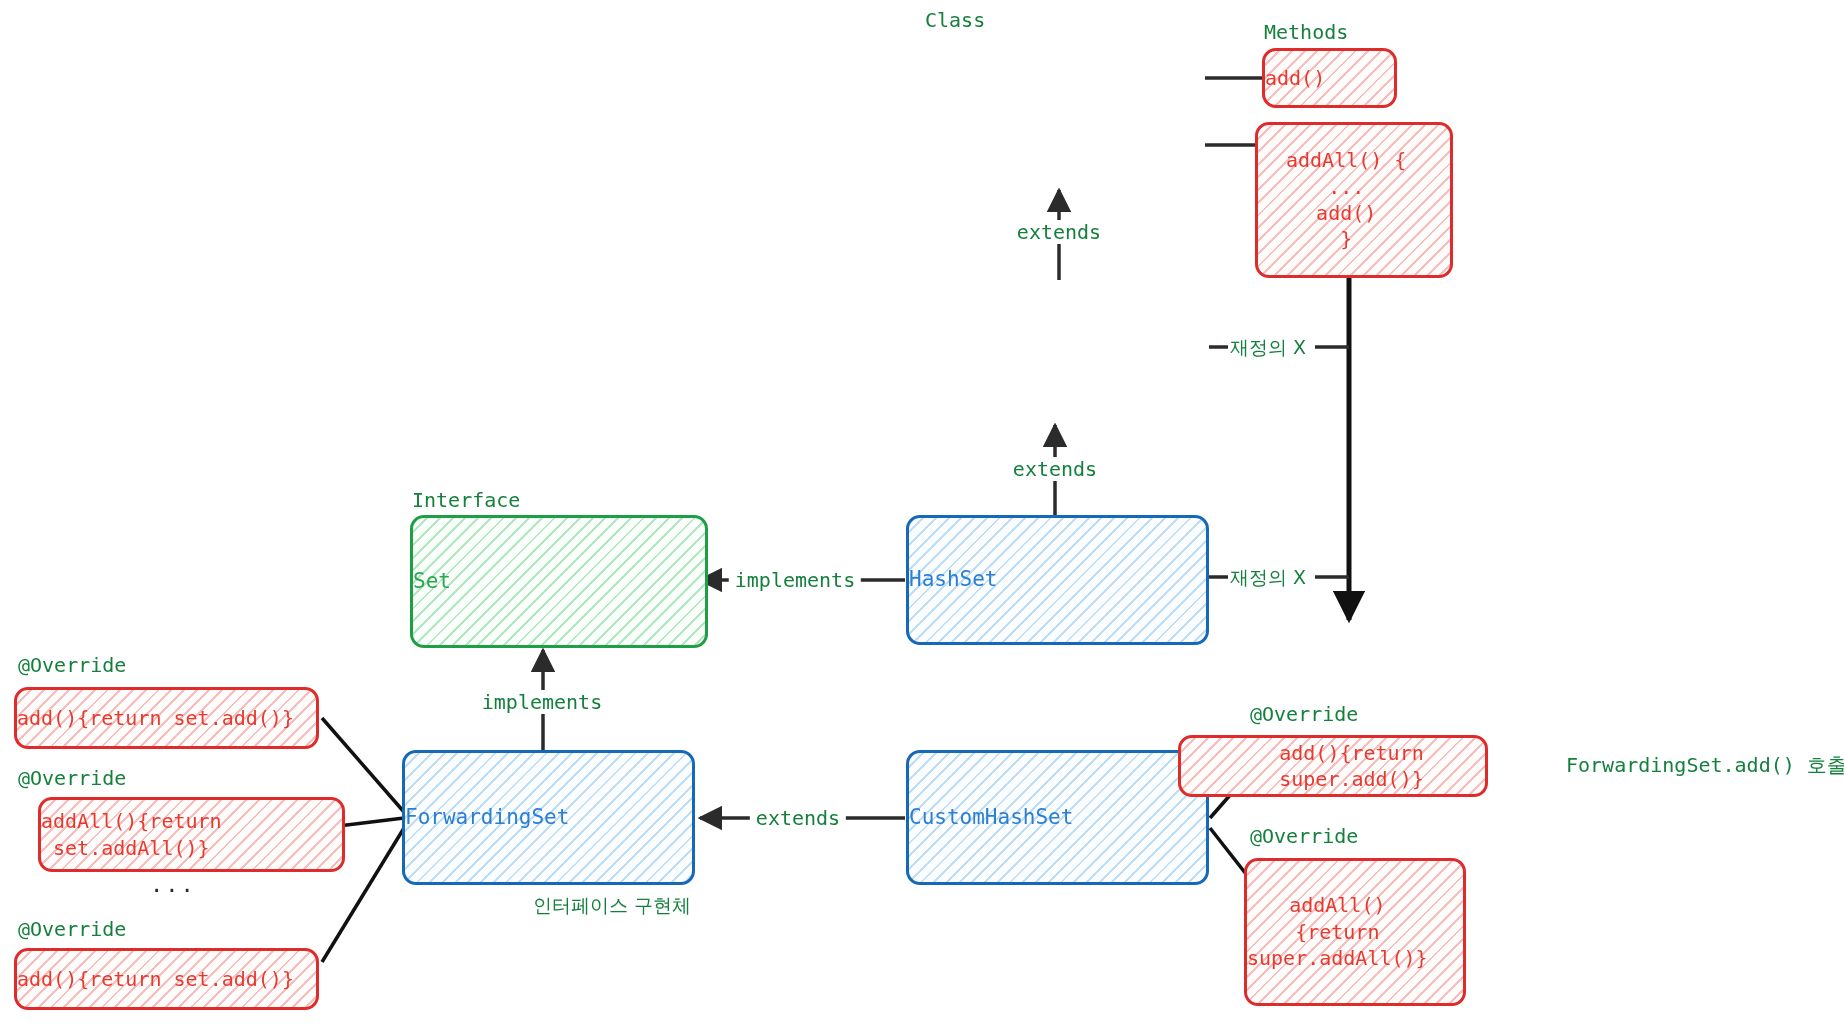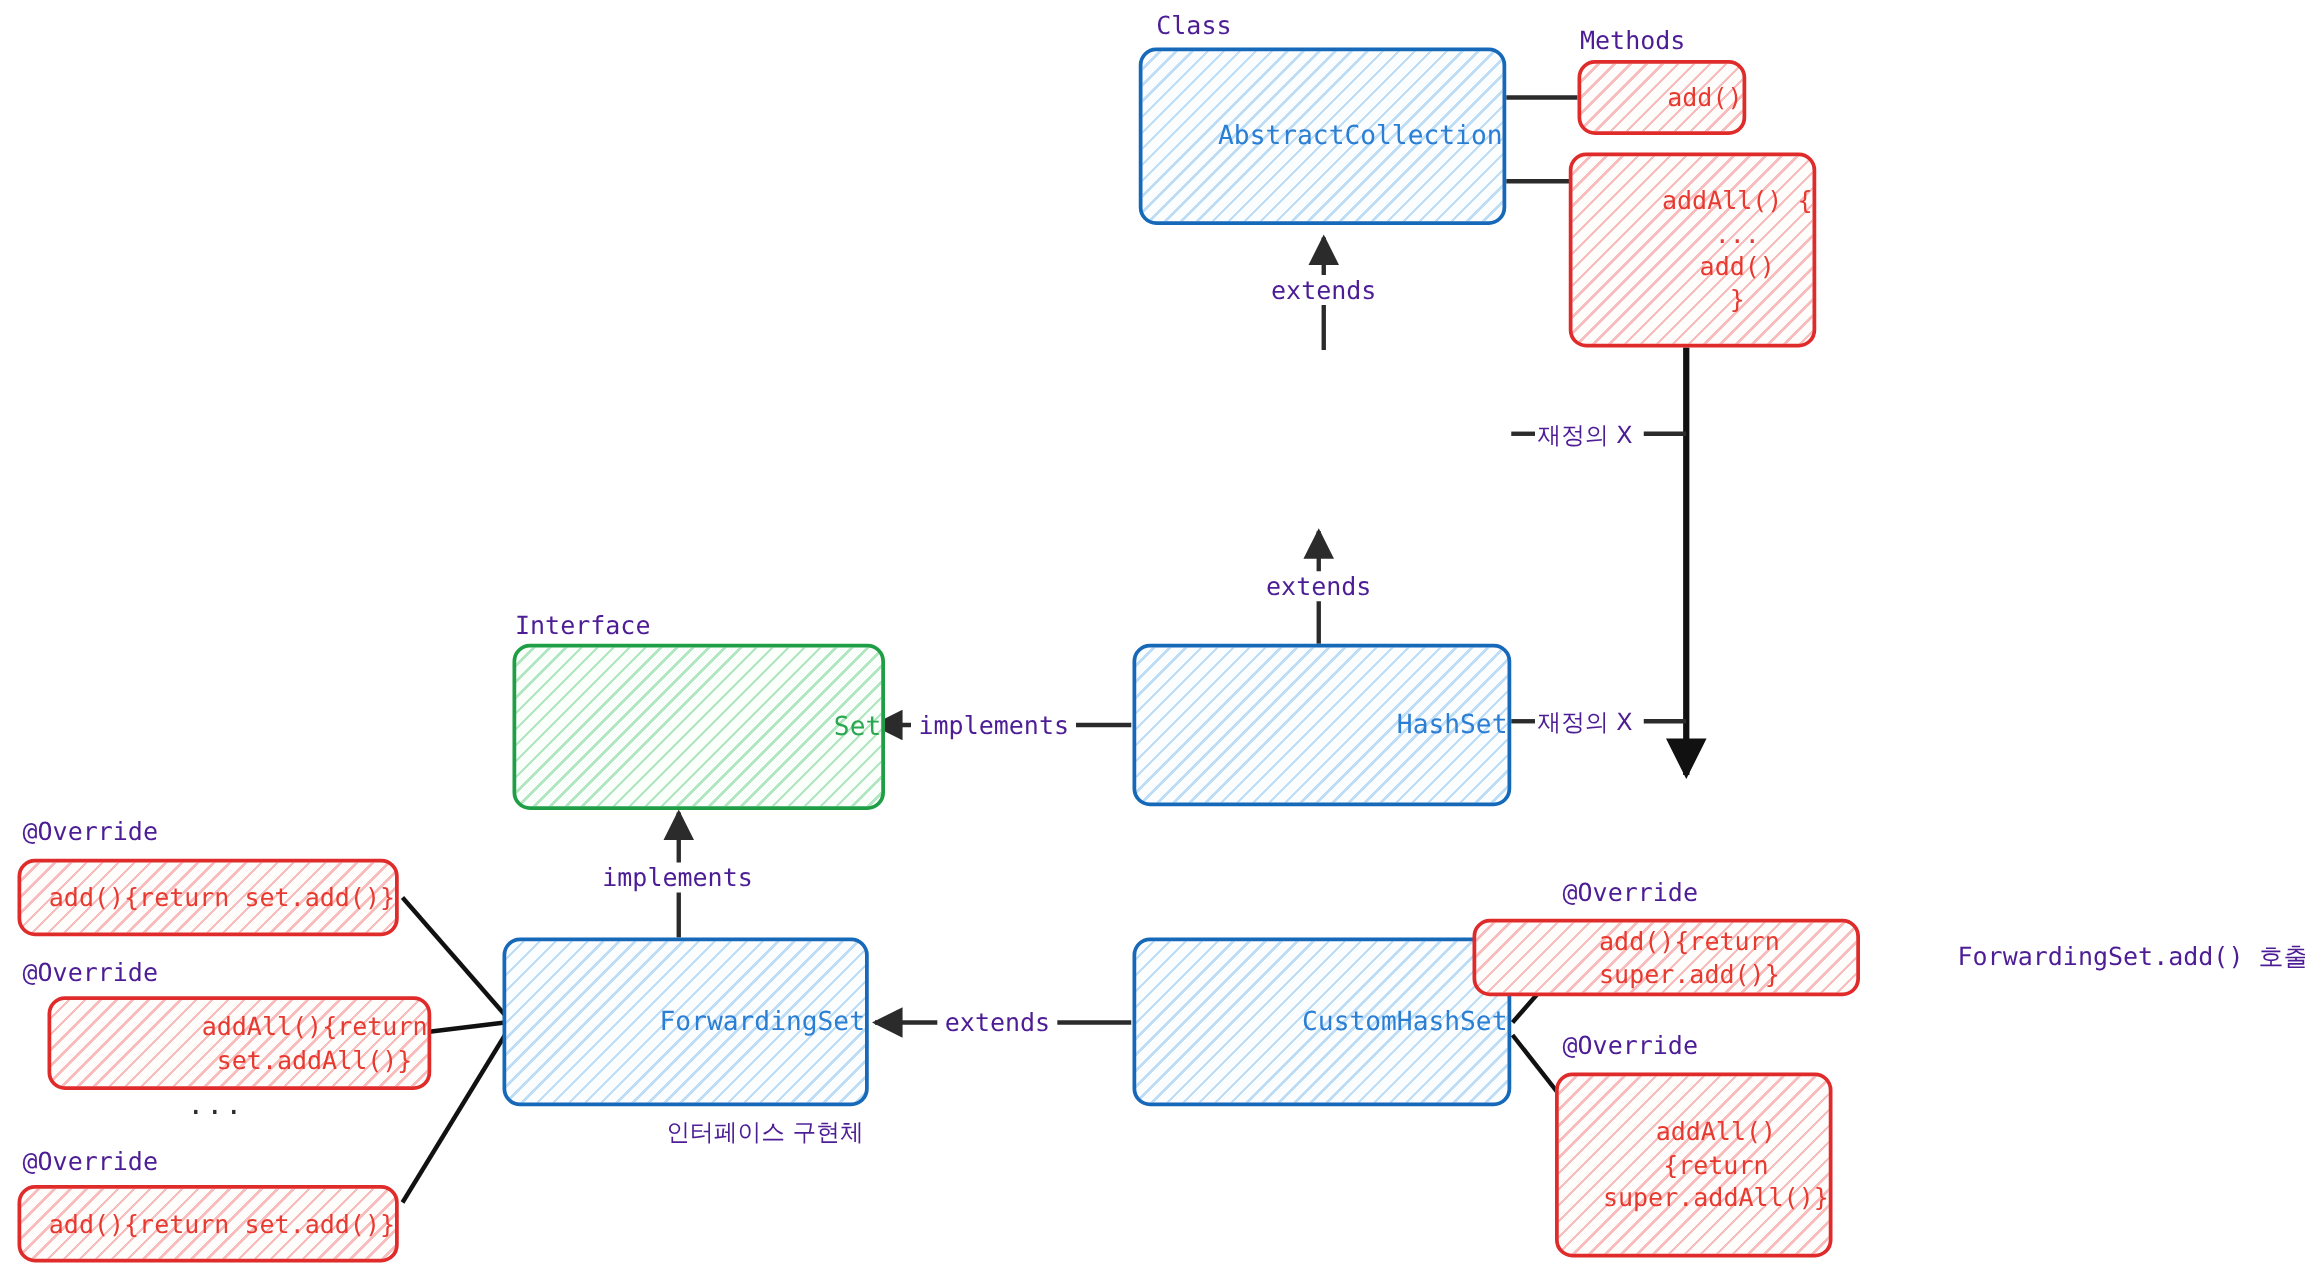--- a/index.html
+++ b/index.html
@@ -22,21 +22,21 @@
     width: 1844px; height: 1024px;
     pointer-events: none;
   }
 
   
   .node {
     position: absolute;
     border-radius: 14px;
     display: flex;
     align-items: center;
-    justify-content: flex-end;
+    justify-content: flex-start;
     text-align: center;
     white-space: pre-line;
     line-height: 1.32;
   }
   .node .lbl { position: relative; z-index: 2; }
 
   .node.klass {
     border: 3px solid #1668b8;
     color: #2a7fd4;
     font-size: 21px;
@@ -70,21 +70,21 @@
         135deg,
         rgba(244,150,150,0.62) 0px,
         rgba(244,150,150,0.62) 2px,
         rgba(255,255,255,0) 2px,
         rgba(255,255,255,0) 9px);
   }
 
   
   .txt {
     position: absolute;
-    color: #4c1d95;
+    color: #15803d;
     font-size: 20px;
     white-space: nowrap;
   }
   .txt.center { transform: translateX(-50%); }
   .txt.kr { font-family: "DejaVu Sans", "Liberation Sans", sans-serif; font-size: 19px; }
   .txt.mixed { font-family: "DejaVu Sans Mono", "Liberation Mono", monospace; font-size: 20px; }
   .dots { position: absolute; color: #2b2b2b; font-size: 22px; letter-spacing: 2px; }
 </style>
 </head>
 <body>
@@ -128,23 +128,20 @@
     <path d="M 322 962 L 404 828" stroke="#111111" stroke-width="3.5" fill="none"></path>
 
     <path d="M 1210 818 L 1252 770" stroke="#111111" stroke-width="3.5" fill="none"></path>
     <path d="M 1210 828 L 1290 930" stroke="#111111" stroke-width="3.5" fill="none"></path>
   </svg>
 
   <div class="txt" style="left:925px; top:8px;">Class</div>
   <div class="txt" style="left:1264px; top:20px;">Methods</div>
   <div class="txt" style="left:412px; top:488px;">Interface</div>
 
-  <div class="node klass" style="left:911px; top:38px; width:294px; height:142px;">
-    <span class="lbl">AbstractCollection</span>
-  </div>
 
 
   <div class="node klass" style="left:906px; top:515px; width:303px; height:130px;">
     <span class="lbl">HashSet</span>
   </div>
 
   <div class="node iface" style="left:394px; top:515px; width:298px; height:133px;">
     <span class="lbl">Set</span>
   </div>
 

